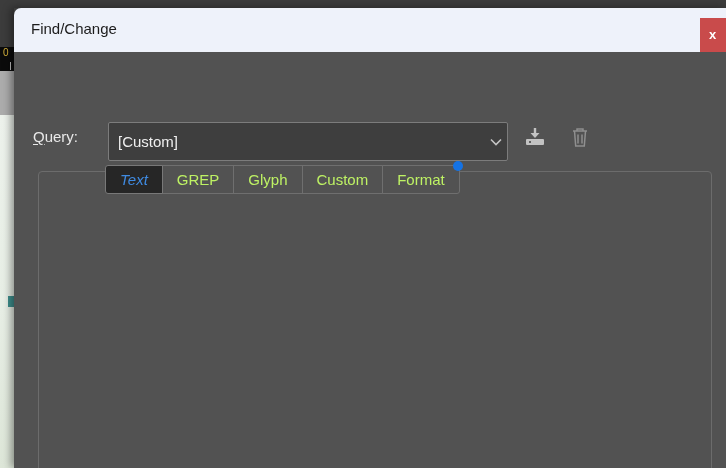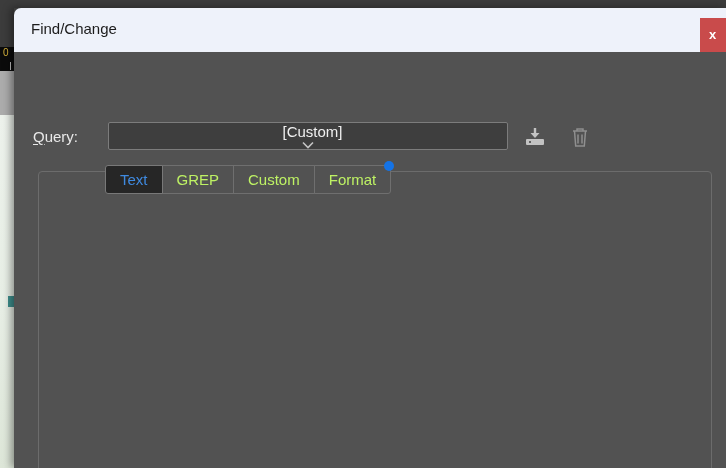--- a/index.html
+++ b/index.html
@@ -21,29 +21,29 @@
   .close-btn { position:absolute; left:686px; top:10px; width:40px; height:34px; background:#c94b4b; color:#fff; font-size:13px; font-weight:bold; text-align:left; line-height:34px; padding-left:9px; }
   .dialog-body { position:absolute; left:0; top:44px; width:712px; height:416px; background:#525252; }
 
   
   .label { font-size:15px; color:#e8e8e8; }
   .accel { text-decoration:underline; text-underline-offset:2px; }
   .query-label { position:absolute; left:19px; top:76px; }
   .dropdown { background:#3e3e3e; border:1px solid #7c7c7c; border-radius:2px; color:#f0f0f0; font-size:15px; display:flex; align-items:center; }
   .dropdown .dd-text { flex:1; padding-left:9px; white-space:nowrap; overflow:hidden; }
   .chev { width:22px; display:flex; align-items:center; justify-content:center; flex:0 0 auto; }
-  .query-dd { position:absolute; left:94px; top:70px; width:400px; height:28px;flex-direction:column; }
+  .query-dd { position:absolute; left:94px; top:70px; width:400px; height:39px; }
   .icon-btn { position:absolute; display:flex; align-items:center; justify-content:center; }
   .save-btn { left:506px; top:71px; width:30px; height:28px; }
   .trash-btn { left:552px; top:71px; width:28px; height:28px; }
 
   
   .tabs { position:absolute; left:91px; top:113px; display:flex; z-index:3; }
   .tab { height:29px; border:1px solid #6f6f6f; margin-left:-1px; background:#525252; color:#bef264; font-size:15px; display:flex; align-items:center; justify-content:center; position:relative; padding:0 14px; }
-  .tab:first-child { margin-left:0; border-top-left-radius:3px; border-bottom-left-radius:3px; }
+  .tab:first-child { margin-left:0; border-top-left-radius:3px; border-bottom-left-radius:3px;font-style:italic; }
   .tab:last-child { border-top-right-radius:3px; border-bottom-right-radius:3px; }
   .tab.selected { background:#262626; color:#3f8ae0; border-color:#787878; z-index:2; }
   .tab-badge { position:absolute; top:-5px; right:-4px; width:10px; height:10px; border-radius:50%; background:#1473e6; }
 
   
   .panel { position:absolute; left:24px; top:119px; width:674px; height:360px; border:1px solid #6c6c6c; border-radius:4px; background:#525252; z-index:1; }
   
   .fw-label { position:absolute; left:41px; top:167px; }
   .field { position:absolute; background:#3e3e3e; border:1px solid #7c7c7c; border-radius:2px; color:#f0f0f0; font-size:15px; display:flex; align-items:stretch; }
   .field .f-text { flex:1; padding:5px 0 0 9px; }
@@ -138,20 +138,23 @@
     <div class="panel"></div>
 
     <div class="tabs">
       <div class="tab selected">
           <span>Text</span>
         </div>
       <div class="tab">
           <span>GREP</span>
         </div>
       <div class="tab">
+          <span>Glyph</span>
+        </div>
+      <div class="tab">
           <span>Custom</span>
         </div>
       <div class="tab">
           <span>Format</span>
           <span class="tab-badge"></span>
         </div>
     </div>
 
     <span class="label fw-label"><span class="accel">F</span><span>ind what:</span></span>
     <div class="field find-field">

